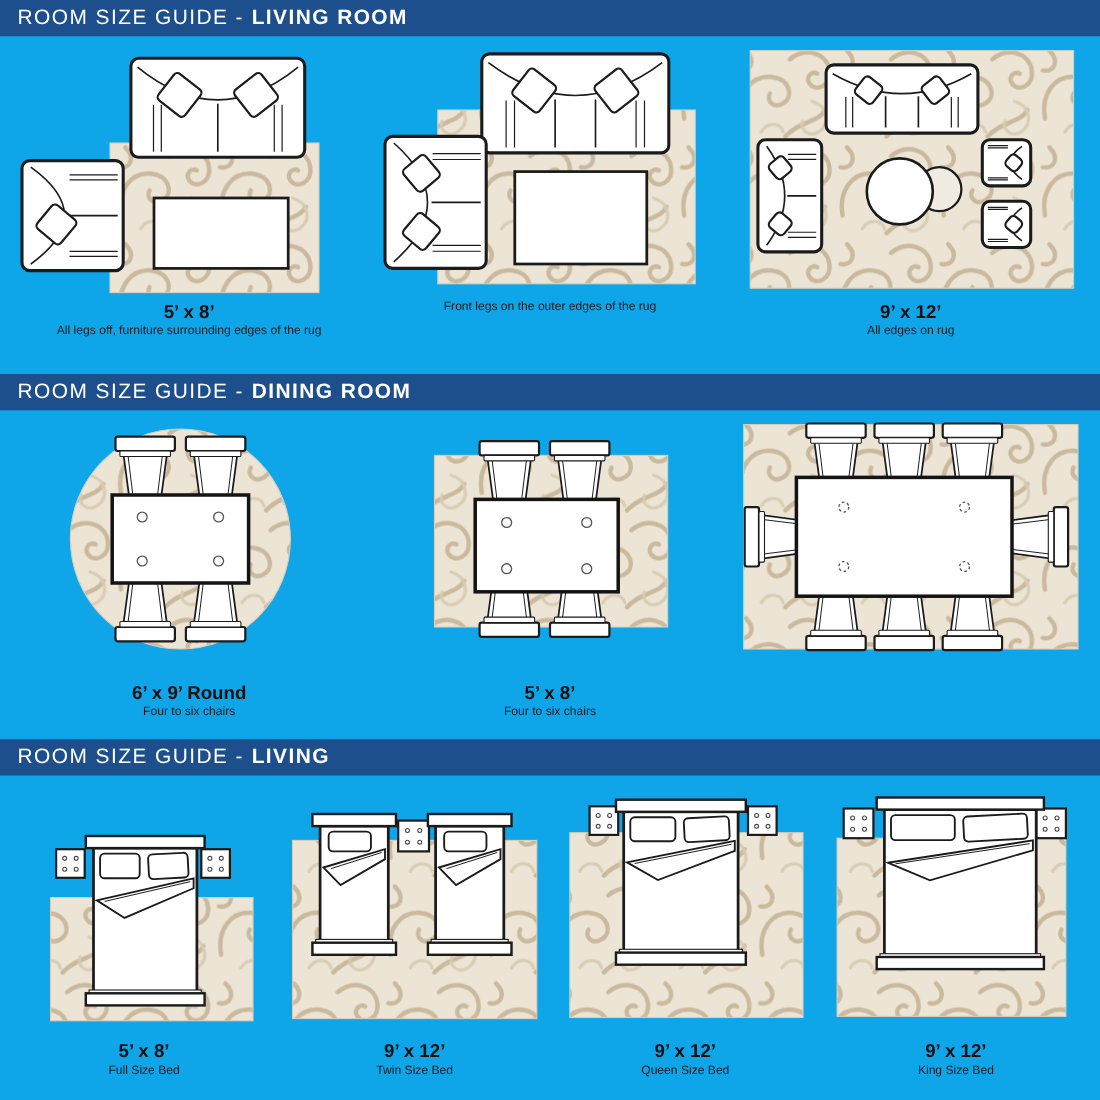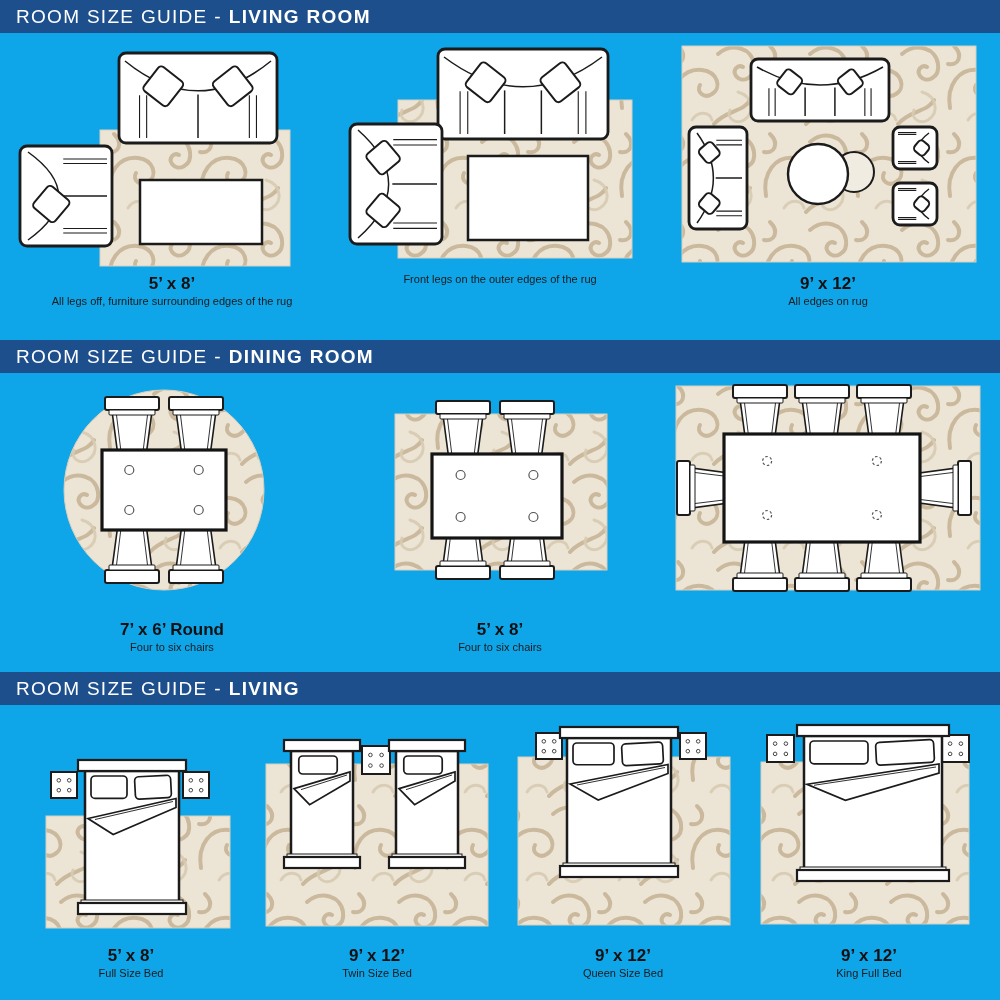--- a/index.html
+++ b/index.html
@@ -204,21 +204,21 @@
     <rect x="-27" y="-31" width="54" height="13" rx="2" fill="#fff" stroke="#1b1b1b" stroke-width="2"></rect>
     <rect x="-23" y="-18" width="46" height="5" rx="1" fill="#fff" stroke="#1b1b1b" stroke-width="1"></rect>
   </g>
             <rect x="90" y="72" width="124" height="80" rx="0" fill="#fff" stroke="#141414" stroke-width="3.2"></rect>
             <circle cx="117.28" cy="92" r="4.5" fill="none" stroke="#555" stroke-width="1.2"></circle>
             <circle cx="186.72" cy="92" r="4.5" fill="none" stroke="#555" stroke-width="1.2"></circle>
             <circle cx="117.28" cy="132" r="4.5" fill="none" stroke="#555" stroke-width="1.2"></circle>
             <circle cx="186.72" cy="132" r="4.5" fill="none" stroke="#555" stroke-width="1.2"></circle>
           </svg>
           <figcaption class="cap">
-            <div class="size">7’ x 6’ Round</div>
+            <div class="size">6’ x 9’ Round</div>
             <div class="desc">Four to six chairs</div>
           </figcaption>
         </figure>
         <figure class="fig">
           <svg width="320" height="238" viewBox="0 0 320 238">
             <rect x="55" y="36" width="212" height="156" fill="url(#rugpat)" stroke="#d8cfbc" stroke-width="1"></rect>
             <g transform="translate(123,54) rotate(0)">
     <path d="M-20,-17 L20,-17 L14,28 L-14,28 Z" fill="#fff" stroke="#1b1b1b" stroke-width="1.6"></path>
     <path d="M-16,-17 L-10.5,28 M16,-17 L10.5,28" stroke="#1b1b1b" stroke-width="0.9" fill="none"></path>
     <rect x="-27" y="-31" width="54" height="13" rx="2" fill="#fff" stroke="#1b1b1b" stroke-width="2"></rect>
@@ -425,18 +425,18 @@
             <g transform="rotate(-3 156 42.39)">
               <rect x="127" y="31" width="58" height="22.78" rx="4" fill="#fff" stroke="#1b1b1b" stroke-width="1.7"></rect>
             </g>
             <path d="M58,74.28 L190,54 L190,63 L96.4,90.28 Z" fill="#fff" stroke="#1b1b1b" stroke-width="1.7"></path>
             <path d="M65,75.28 L187,57" stroke="#1b1b1b" stroke-width="0.9" fill="none"></path>
             <rect x="51" y="157" width="146" height="3" rx="0" fill="#fff" stroke="#1b1b1b" stroke-width="1"></rect>
             <rect x="48" y="160" width="152" height="11" rx="0" fill="#fff" stroke="#1b1b1b" stroke-width="2.2"></rect>
           </svg>
           <figcaption class="cap">
             <div class="size">9’ x 12’</div>
-            <div class="desc">King Full Bed</div>
+            <div class="desc">King Size Bed</div>
           </figcaption>
         </figure>
       </div>
   </div>
 </div>
 
 </body></html>

